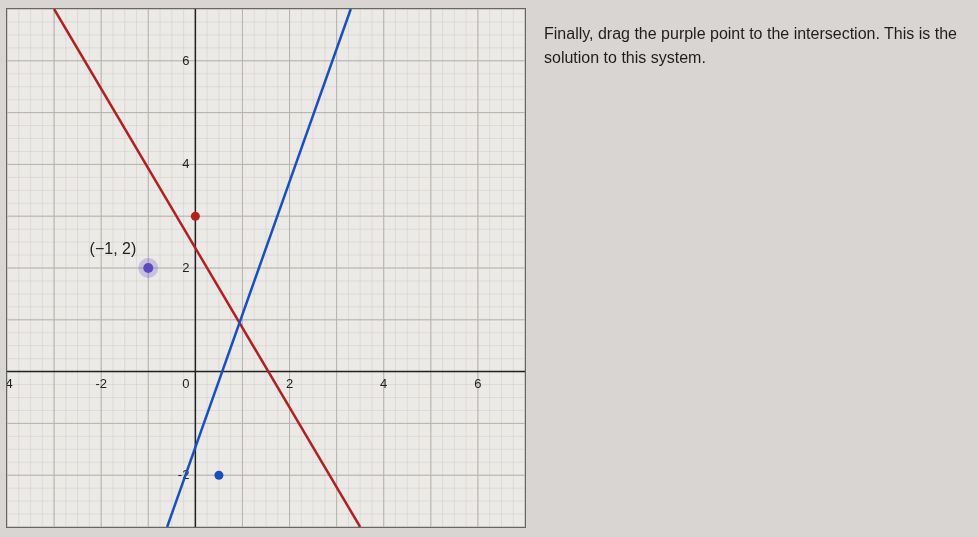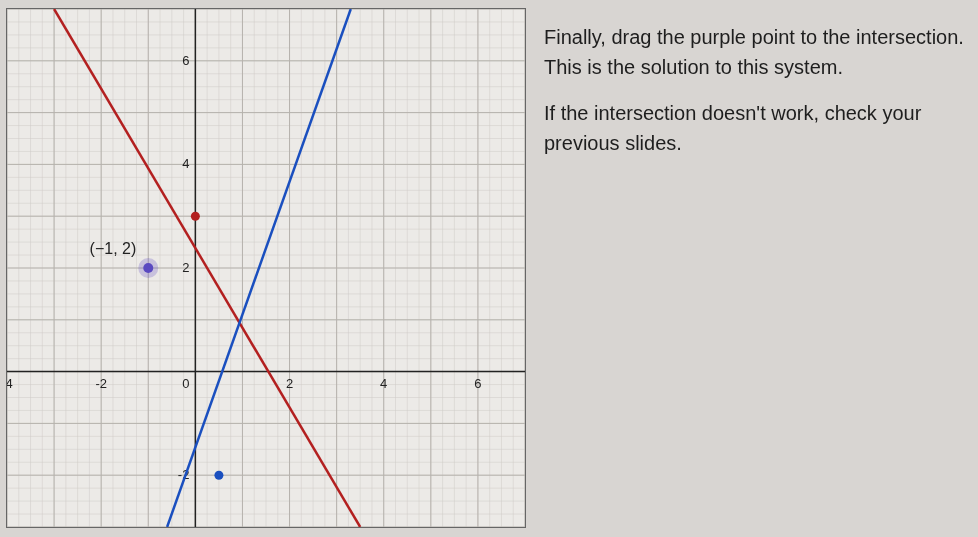--- a/index.html
+++ b/index.html
@@ -24,21 +24,21 @@
   .graph-svg {
     position: absolute;
     inset: 0;
     width: 100%;
     height: 100%;
   }
   .text-panel {
     flex: 1;
     padding: 22px 14px 0 18px;
     color: #1e1e1e;
-    font-size: 20px;
+    font-size: 16px;
     line-height: 1.5;
   }
   .text-panel p { margin: 0 0 16px 0; }
   .axis-label {
     font-size: 13px;
     fill: #222;
   }
   .point-label {
     font-size: 16px;
     fill: #222;
@@ -180,14 +180,13 @@
       <g class="purple-point">
         <circle cx="141.27272727272725" cy="259" r="10" fill="#5a49c0" fill-opacity="0.25"></circle>
         <circle cx="141.27272727272725" cy="259" r="5" fill="#5a49c0"></circle>
         <text x="129.27272727272725" y="245" text-anchor="end" class="point-label">(−1, 2)</text>
       </g>
     </svg>
 </div>
 
 <div class="text-panel">
   <p>Finally, drag the purple point to the intersection. This is the solution to this system.</p>
-  <p>If the intersection doesn't work, check your previous slides.</p>
 </div>
 
 </body></html>

